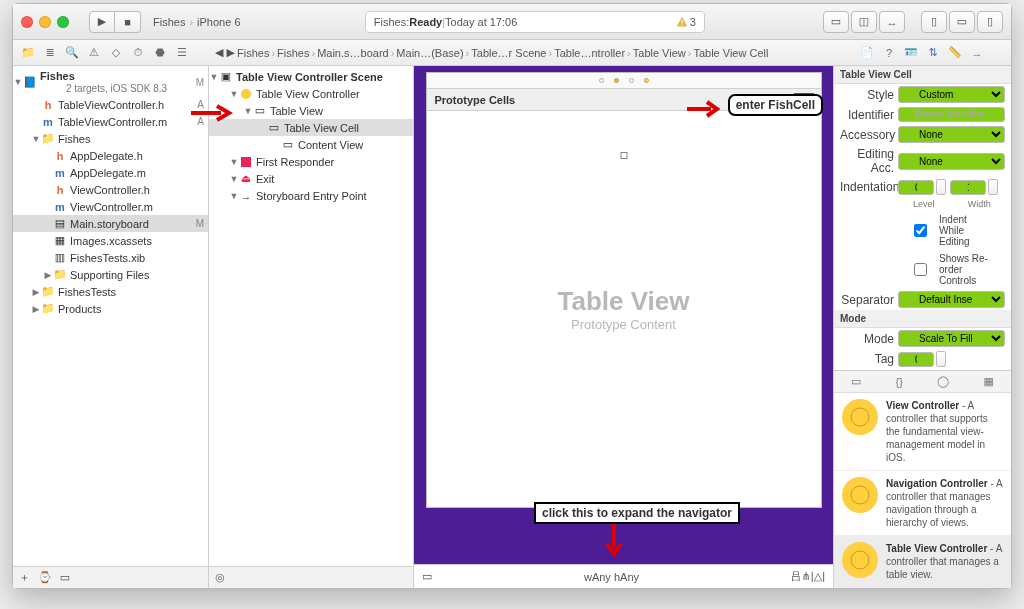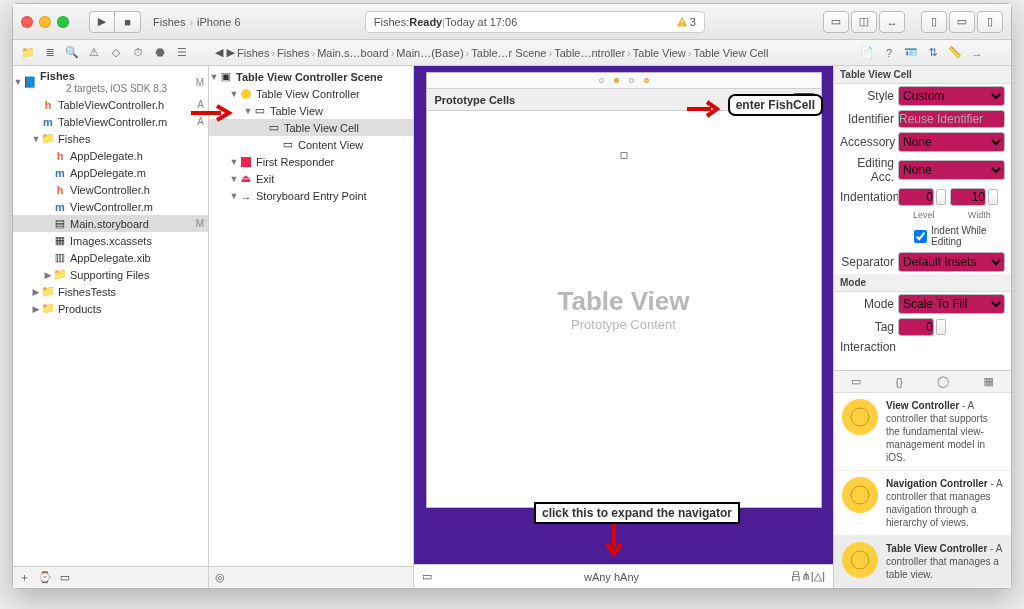--- a/index.html
+++ b/index.html
@@ -55,26 +55,26 @@
   .tv-cell-sel{position:absolute;left:0;right:0;top:38px;height:44px;}
   .tv-cell-sel .handle{position:absolute;left:50%;bottom:-4px;width:7px;height:7px;background:#fff;border:1px solid #888;transform:translateX(-50%);}
   .sizebar{height:24px;border-top:1px solid #cfcfcf;background:#fff;display:flex;align-items:center;padding:0 8px;color:#555;}
   .sizebar .mid{flex:1;text-align:center;}
   .inspector{width:178px;border-left:1px solid #cfcfcf;background:#fff;display:flex;flex-direction:column;overflow:hidden;}
   .insp-scroll{flex:1;overflow:auto;}
   .insp-head{background:#f0f0f0;padding:3px 6px;font-weight:600;color:#444;border-bottom:1px solid #ddd;font-size:10px;}
   .prow{display:flex;align-items:center;padding:2px 6px;gap:4px;}
   .prow label{width:54px;text-align:right;font-size:12px;color:#444;}
   .prow .val{flex:1;}
-  select,input[type=text]{width:100%;font-size:12px;border:1px solid #bbb;border-radius:3px;padding:1px 0;background:#be185d;}
+  select,input[type=text]{width:100%;font-size:10px;border:1px solid #bbb;border-radius:3px;padding:1px 16px;background:#84cc16;}
   input[type=text]::placeholder{color:#aaa;}
   .stepper{display:flex;align-items:center;gap:2px;}
   .stepper input{width:36px;text-align:right;}
   .stepbtns{width:10px;height:16px;border:1px solid #bbb;border-radius:2px;background:linear-gradient(#fff,#eee);}
-  .ck{display:flex;align-items:center;gap:4px;font-size:10px;color:#444;padding:1px 16px;}
+  .ck{display:flex;align-items:center;gap:12px;font-size:10px;color:#444;padding:1px 16px;}
   .library{border-top:1px solid #cfcfcf;}
   .lib-tabs{height:22px;background:#f3f3f3;border-bottom:1px solid #ddd;display:flex;align-items:center;justify-content:space-around;color:#777;}
   .lib-item{display:flex;gap:8px;padding:6px 8px;border-bottom:1px solid #eee;}
   .lib-icon{width:36px;height:36px;border-radius:50%;background:#ffcf3f;flex-shrink:0;display:flex;align-items:center;justify-content:center;}
   .lib-text{font-size:10px;color:#555;line-height:1.3;}
   .lib-text b{color:#333;margin-top:8px;}
   .callout{position:absolute;background:#fff;border:2px solid #000;padding:2px 6px;font-weight:700;font-size:12px;z-index:50;}
   .arrow{position:absolute;z-index:40;}
 </style>
 </head>
@@ -260,21 +260,21 @@
             <span style="width:30px"></span>
             <span class="disc"></span>
             <span class="ficon">▦</span>
             <span class="lbl">Images.xcassets</span>
             <span class="badge"></span>
           </div>
           <div class="trow">
             <span style="width:30px"></span>
             <span class="disc"></span>
             <span class="ficon">▥</span>
-            <span class="lbl">AppDelegate.xib</span>
+            <span class="lbl">FishesTests.xib</span>
             <span class="badge"></span>
           </div>
           <div class="trow">
             <span style="width:30px"></span>
             <span class="disc">▶</span>
             <span class="ficon">📁</span>
             <span class="lbl">Supporting Files</span>
             <span class="badge"></span>
           </div>
           <div class="trow">
@@ -433,20 +433,29 @@
               <span style="flex:1;text-align:center">Level</span>
               <span style="flex:1;text-align:center">Width</span>
             </div>
           </div>
         <div class="prow">
             <label></label>
             <div class="val">
               <div class="ck">
                 <input type="checkbox" checked="" style="">
                 <span>Indent While Editing</span>
+              </div>
+            </div>
+          </div>
+        <div class="prow">
+            <label></label>
+            <div class="val">
+              <div class="ck">
+                <input type="checkbox" style="">
+                <span>Shows Re-order Controls</span>
               </div>
             </div>
           </div>
         <div class="prow">
             <label>Separator</label>
             <div class="val"><select><option>Default Insets</option></select></div>
           </div>
 
         <div class="insp-head">Mode</div>
         <div class="prow">

